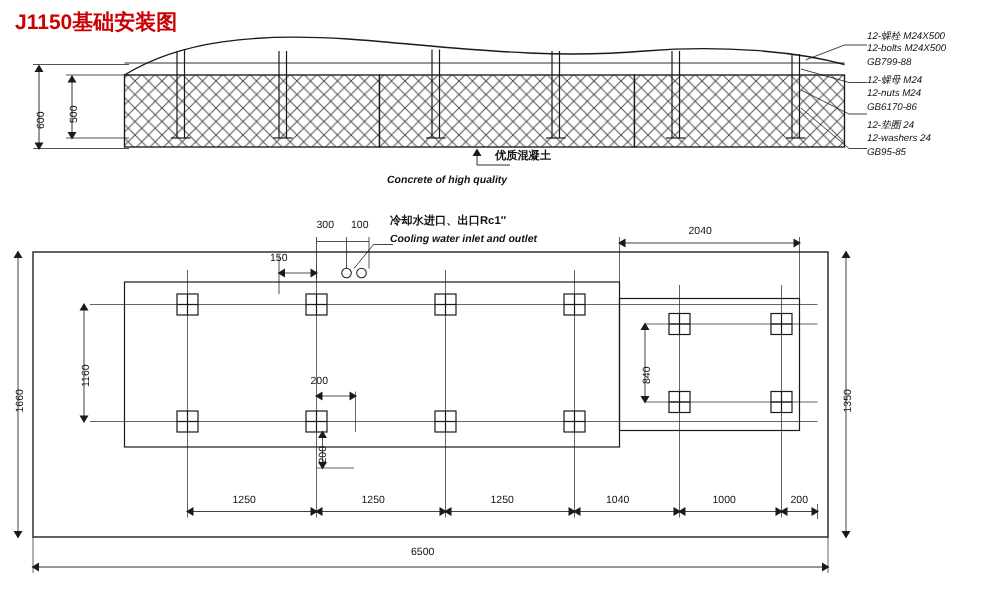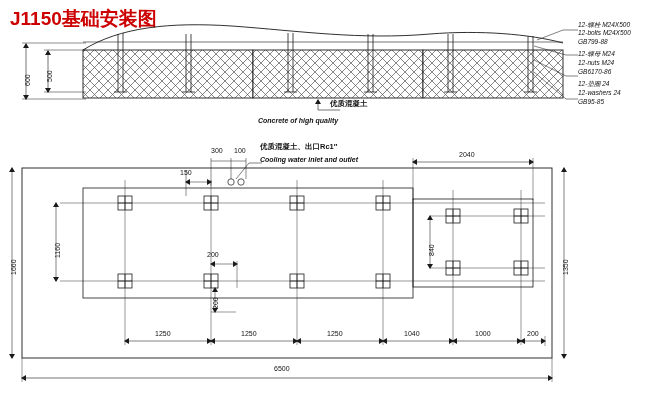--- a/index.html
+++ b/index.html
@@ -8,21 +8,21 @@
     background:#ffffff;
     font-family:"Liberation Sans", sans-serif;
     overflow:hidden;
     position:relative;
   }
   #root{position:relative;width:670px;height:401px;}
   .abs{position:absolute;}
   .ttl{
     left:10px;top:6px;
     color:#cc0000;
-    font-size:19px;
+    font-size:14px;
     font-weight:bold;
     letter-spacing:0px;
     white-space:nowrap;
   }
   .lbl{
     font-size:7px;
     color:#111;
     white-space:nowrap;
     line-height:8px;
     font-weight:bold;
@@ -257,21 +257,21 @@
   <div class="abs callout" style="left:578px;top:21px;">12-蜾栓 M24X500</div>
   <div class="abs callout" style="left:578px;top:29px;">12-bolts M24X500</div>
   <div class="abs callout" style="left:578px;top:38px;">GB799-88</div>
   <div class="abs callout" style="left:578px;top:50px;">12-蜾母 M24</div>
   <div class="abs callout" style="left:578px;top:59px;">12-nuts M24</div>
   <div class="abs callout" style="left:578px;top:68px;">GB6170-86</div>
   <div class="abs callout" style="left:578px;top:80px;">12-垫圈 24</div>
   <div class="abs callout" style="left:578px;top:89px;">12-washers 24</div>
   <div class="abs callout" style="left:578px;top:98px;">GB95-85</div>
 
-  <div class="abs lbl cn" style="left:260px;top:143px;">优质混凝土、出口Rc1″</div>
+  <div class="abs lbl cn" style="left:260px;top:143px;">冷却水进口、出口Rc1″</div>
   <div class="abs lbl it" style="left:260px;top:156px;">Cooling water inlet and outlet</div>
 
   <div class="abs dimtxt" style="left:211px;top:147px;">300</div>
   <div class="abs dimtxt" style="left:234px;top:147px;">100</div>
   <div class="abs dimtxt" style="left:459px;top:151px;">2040</div>
 
   <div class="abs dimtxt" style="left:180px;top:169px;">150</div>
 
   <div class="abs dimtxt" style="left:207px;top:251px;">200</div>
 

